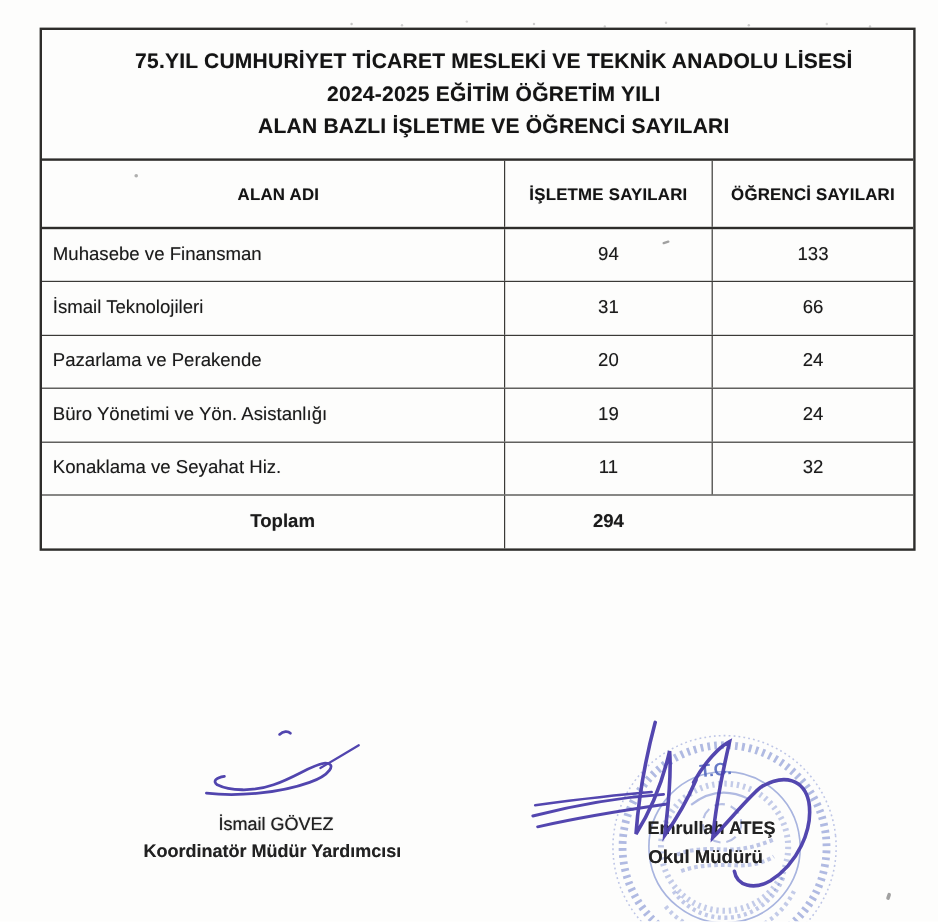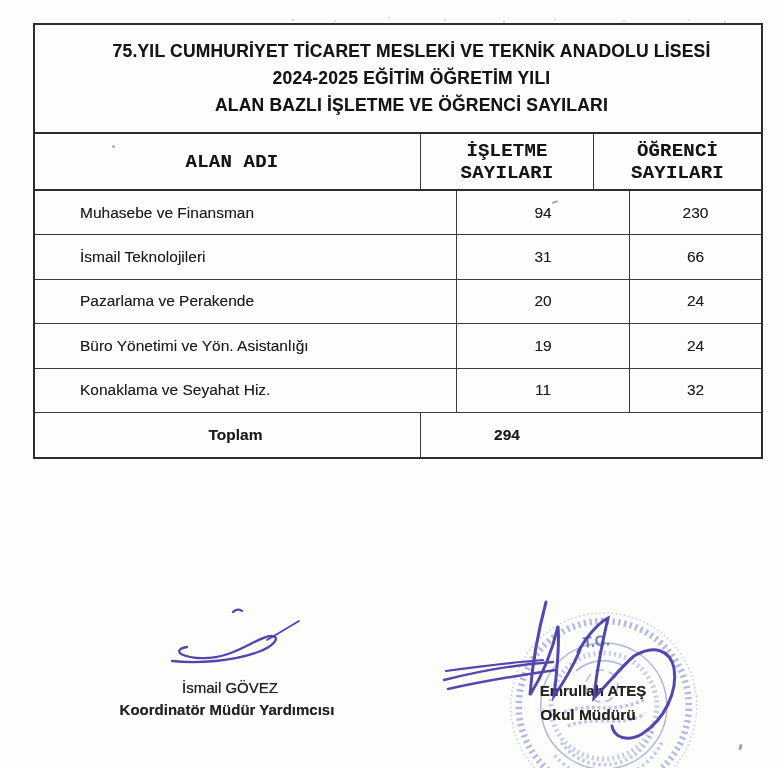--- a/index.html
+++ b/index.html
@@ -28,22 +28,22 @@
     padding-left:27px;
   }
   .title-line {
     font-weight:700; font-size:17.5px; line-height:27px;
     letter-spacing:0.2px; color:#141414;
   }
   .trow { display:grid; grid-template-columns:385px 173px 1fr; }
   .header-row {
     height:55px; border-bottom:2px solid #2e2d2b;
   }
-  .header-row .cell { justify-content:center; font-weight:700; font-size:19px; letter-spacing:0.2px; color:#141414;font-family:Liberation Mono, monospace; }
-  .data-row { height:43.4px; border-bottom:1.6px solid #3b3a37;padding-left:36px; }
+  .header-row .cell { justify-content:center; font-weight:700; font-size:14px; letter-spacing:0.2px; color:#141414; }
+  .data-row { height:43.4px; border-bottom:1.6px solid #3b3a37; }
   .total-row { height:44px; border-bottom:none; }
   .cell {
     display:flex; align-items:center;
     font-size:15.5px; color:#1b1b1b;
     box-sizing:border-box;
   }
   .c-name { padding-left:9px; justify-content:flex-start; }
   .c-num  { justify-content:center;text-align:center; }
   .div-l  { border-left:1.6px solid #3b3a37; }
   .total-row .cell { font-weight:700; }
@@ -96,21 +96,21 @@
 
     <div class="trow header-row">
       <div class="cell c-name">ALAN ADI</div>
       <div class="cell c-num div-l">İŞLETME SAYILARI</div>
       <div class="cell c-num div-l">ÖĞRENCİ SAYILARI</div>
     </div>
 
     <div class="trow data-row">
       <div class="cell c-name">Muhasebe ve Finansman</div>
       <div class="cell c-num div-l">94</div>
-      <div class="cell c-num div-l">230</div>
+      <div class="cell c-num div-l">133</div>
     </div>
 
     <div class="trow data-row">
       <div class="cell c-name">İsmail Teknolojileri</div>
       <div class="cell c-num div-l">31</div>
       <div class="cell c-num div-l">66</div>
     </div>
 
     <div class="trow data-row">
       <div class="cell c-name">Pazarlama ve Perakende</div>

